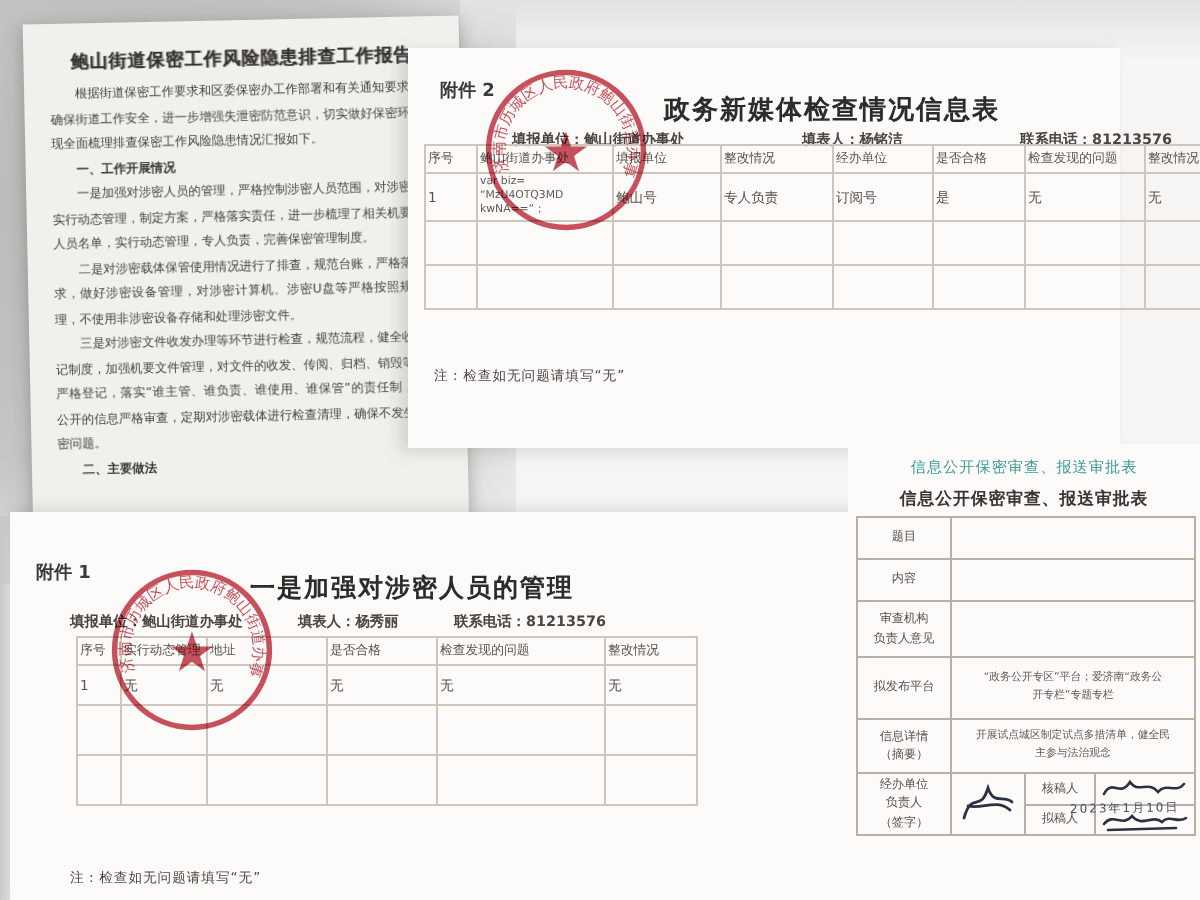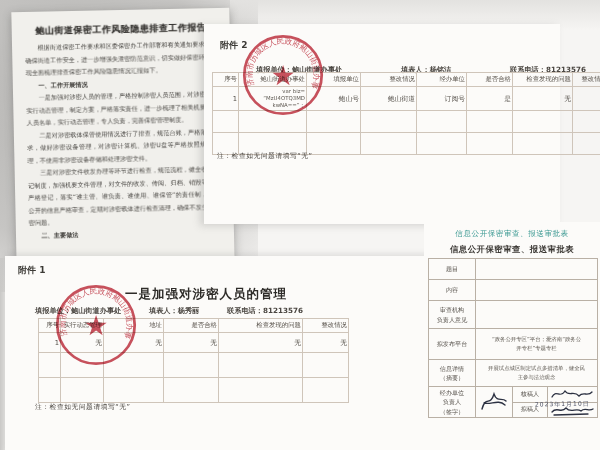--- a/index.html
+++ b/index.html
@@ -29,29 +29,29 @@
   .report-body p{margin:0;font-size:6.2px;line-height:2.02;text-indent:2em;text-align:justify;}
   .report-body p.heading{font-weight:bold;color:#3a3834;}
 
   
   .att-label{position:absolute;font-size:9px;font-weight:bold;color:#3c3a36;}
   .sheet-title{position:absolute;font-weight:bold;color:#2e2c29;letter-spacing:1px;white-space:nowrap;}
   .info-line{position:absolute;display:flex;justify-content:space-between;
     font-size:7.2px;font-weight:bold;color:#4a4641;white-space:nowrap;}
   table.sheet{position:absolute;border-collapse:collapse;table-layout:fixed;}
   table.sheet th,table.sheet td{border:1px solid #cfc5ba;font-weight:normal;
-    text-align:right;vertical-align:middle;padding:0 1px;color:#55504a;
+    text-align:left;vertical-align:middle;padding:0 1px;color:#55504a;
     font-size:6.8px;white-space:pre-line;overflow:hidden;}
   table.sheet th{font-size:6.4px;color:#5a544d;}
   .t2{left:8px;top:48px;width:396px;}
   .t2 thead tr{height:14px;} .t2 tbody tr{height:22px;} .t2 tbody tr:first-child{height:24px;}
   .t2 tbody tr:first-child td:nth-child(2){font-size:5.4px;line-height:1.25;color:#5e5952;}
   .t1{left:33px;top:62px;width:310px;}
   .t1 thead tr{height:14px;} .t1 tbody tr{height:25px;} .t1 tbody tr:first-child{height:20px;}
-  .note{position:absolute;font-size:6.8px;color:#4d4944;letter-spacing:.5px;white-space:nowrap;}
+  .note{position:absolute;font-size:6.8px;color:#4d4944;letter-spacing:.5px;white-space:nowrap;margin-top:32px;}
 
   
   .seal{position:absolute;mix-blend-mode:multiply;opacity:.88;}
 
   
   .wm-title{position:absolute;left:0;top:7px;width:100%;text-align:center;font-size:7.6px;
     color:#3f9b94;letter-spacing:.5px;filter:blur(.3px);white-space:nowrap;}
   .ap-title{position:absolute;left:0;top:22px;width:100%;text-align:center;font-size:8.4px;
     font-weight:bold;color:#3a3733;letter-spacing:.5px;white-space:nowrap;}
   .ap-table{position:absolute;left:4px;top:36px;width:168px;border:1px solid #b9b0a5;}
@@ -88,20 +88,21 @@
       <p class="heading">一、工作开展情况</p>
       <p class="body">一是加强对涉密人员的管理，严格控制涉密人员范围，对涉密人员实行动态管理，制定方案，严格落实责任，进一步梳理了相关机要涉密人员名单，实行动态管理，专人负责，完善保密管理制度。</p>
       <p class="body">二是对涉密载体保管使用情况进行了排查，规范台账，严格落实要求，做好涉密设备管理，对涉密计算机、涉密U盘等严格按照规定管理，不使用非涉密设备存储和处理涉密文件。</p>
       <p class="body">三是对涉密文件收发办理等环节进行检查，规范流程，健全收发登记制度，加强机要文件管理，对文件的收发、传阅、归档、销毁等环节严格登记，落实“谁主管、谁负责、谁使用、谁保管”的责任制，对拟公开的信息严格审查，定期对涉密载体进行检查清理，确保不发生失泄密问题。</p>
       <p class="heading">二、主要做法</p>
     </div>
 </div>
 
 <div class="paper paper2">
   <div class="att-label" style="left:16px;top:15px;">附件 2</div>
+  <div class="sheet-title" style="left:128px;top:22px;font-size:13px;">政务新媒体检查情况信息表</div>
   <div class="info-line" style="left:52px;top:41px;width:330px;">
     <span>填报单位：鲍山街道办事处</span>
     <span>填表人：杨铭洁</span>
     <span>联系电话：81213576</span>
   </div>
   <table class="sheet t2">
     <colgroup>
         <col style="width:26px">
         <col style="width:68px">
         <col style="width:54px">
@@ -123,21 +124,21 @@
           <th>整改情况</th>
         </tr>
       </thead>
     <tbody>
         <tr>
           <td>1</td>
           <td>var biz=
 “MzU4OTQ3MD
 kwNA==”；</td>
           <td>鲍山号</td>
-          <td>鲍山街道</td>
+          <td>专人负责</td>
           <td>订阅号</td>
           <td>是</td>
           <td>无</td>
           <td>无</td>
         </tr>
         <tr>
           <td></td>
           <td></td>
           <td></td>
           <td></td>
@@ -164,21 +165,21 @@
     <circle cx="50" cy="50" r="45" fill="none" stroke="#c23a48" stroke-width="3.2"></circle>
     <text x="50" y="62" text-anchor="middle" font-size="32" fill="#c23a48">★</text>
     <defs>
         <path id="arc2" d="M 17,64 A 36,36 0 1 1 83,64"></path>
       </defs>
     <text font-size="9" fill="#c23a48"><textPath href="#arc2" startOffset="2" textLength="150" lengthAdjust="spacingAndGlyphs">济南市历城区人民政府鲍山街道办事处</textPath></text>
   </svg>
 </div>
 
 <div class="paper paper3">
-  <div class="att-label" style="left:13px;top:8px;">附件 1</div>
+  <div class="att-label" style="left:13px;top:24px;">附件 1</div>
   <div class="sheet-title" style="left:120px;top:30px;font-size:12.5px;">一是加强对涉密人员的管理</div>
   <div class="info-line" style="left:30px;top:50px;width:268px;">
     <span>填报单位：鲍山街道办事处</span>
     <span>填表人：杨秀丽</span>
     <span>联系电话：81213576</span>
   </div>
   <table class="sheet t1">
     <colgroup>
         <col style="width:22px">
         <col style="width:43px">

